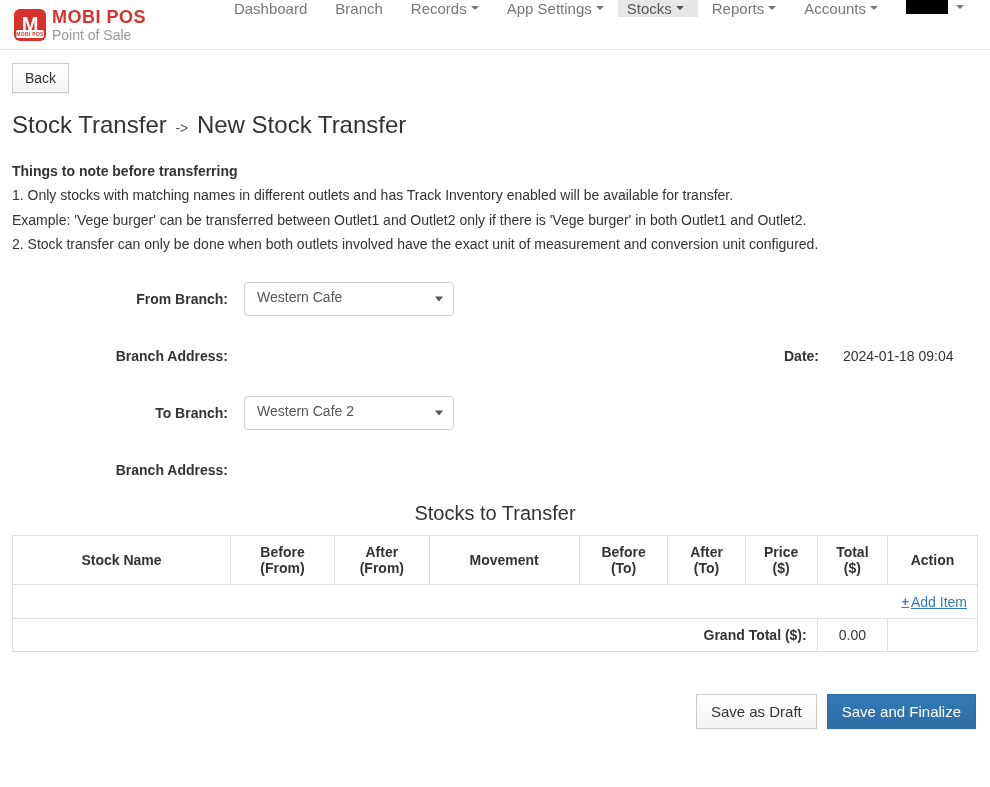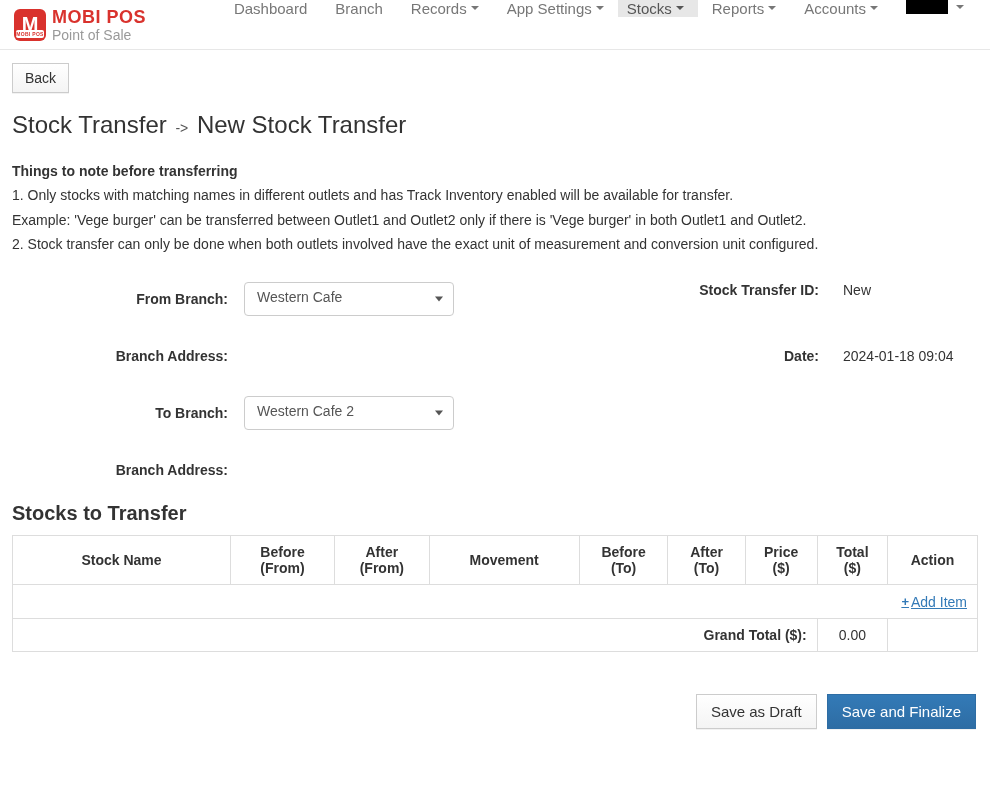--- a/index.html
+++ b/index.html
@@ -36,21 +36,21 @@
     .form-row { display: flex; align-items: flex-start; margin-bottom: 32px; justify-content: flex-end; }
     .form-col { flex: 1; display: flex; align-items: center; }
     .flabel { width: 232px; text-align: right; font-weight: bold; padding-right: 16px; }
     .fcontrol { width: 210px; }
     .select { display: block; width: 100%; height: 34px; padding: 6px 26px 6px 12px; font-size: 14px; color: #555; border: 1px solid #ccc; border-radius: 4px; background: #fff; position: relative; cursor: pointer; }
     .select .caret-sel { position:absolute; right:10px; top:50%; transform:translateY(-50%); width:0;height:0;border-top:5px solid #555;border-left:4px solid transparent;border-right:4px solid transparent;}
     .fvalue { padding-left: 8px; }
     .col-right .flabel { width: 340px; }
 
     
-    .section-h { font-size: 20px; margin: 24px 0 10px; font-weight: 700; }
+    .section-h { font-size: 20px; margin: 24px 0 10px; font-weight: 400; text-align: center; }
 
     
     table.tbl { width: 100%; border-collapse: collapse; border: 1px solid #ddd; }
     table.tbl th, table.tbl td { border: 1px solid #ddd; padding: 8px 10px; font-size: 14px; vertical-align: middle; }
     table.tbl th { font-weight: bold; background: #fff; }
     table.tbl th:first-child { text-align: center; }
     .stock-select-wrap { border: 2px solid #e30613; padding: 3px; border-radius: 2px; }
     .stock-select { width: 100%; height: 30px; border: 1px solid #ccc; border-radius: 3px; display: flex; align-items: center; padding: 0 10px; color: #999; position: relative; cursor: pointer; background:#fff; }
     .stock-select .mini-caret { position:absolute; right:10px; top:50%; transform:translateY(-50%); width:0;height:0;border-top:4px solid #888;border-left:3px solid transparent;border-right:3px solid transparent;}
     .movement-input { width: 134px; height: 34px; border: 1px solid #ccc; border-radius: 4px; background: #eee; text-align: center; color: #555; display:flex; align-items:center; justify-content:center; margin: 0 auto; }
@@ -132,24 +132,20 @@
   <div class="form-area">
     <div class="form-row">
       <div class="form-col">
         <div class="flabel">From Branch:</div>
         <div class="fcontrol">
           <div class="select">
             <span>Western Cafe</span>
             <span class="caret-sel"></span>
           </div>
         </div>
-      </div>
-      <div class="form-col col-right">
-        <div class="flabel">Stock Transfer ID:</div>
-        <div class="fvalue">New</div>
       </div>
     </div>
 
     <div class="form-row">
       <div class="form-col">
         <div class="flabel">Branch Address:</div>
         <div class="fcontrol"></div>
       </div>
       <div class="form-col col-right">
         <div class="flabel">Date:</div>

